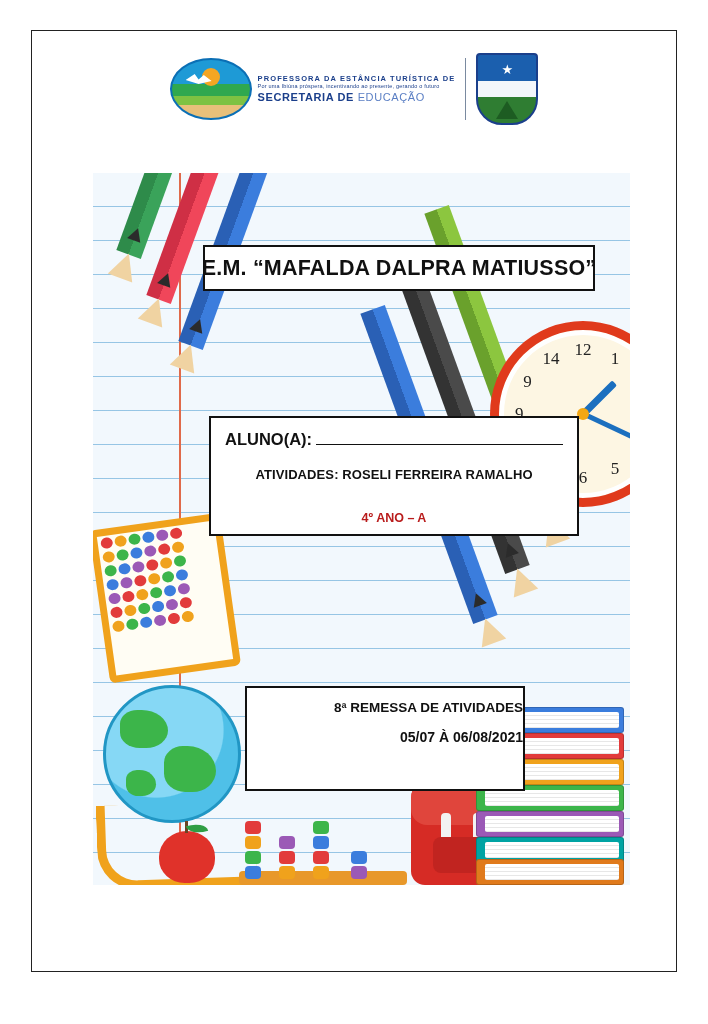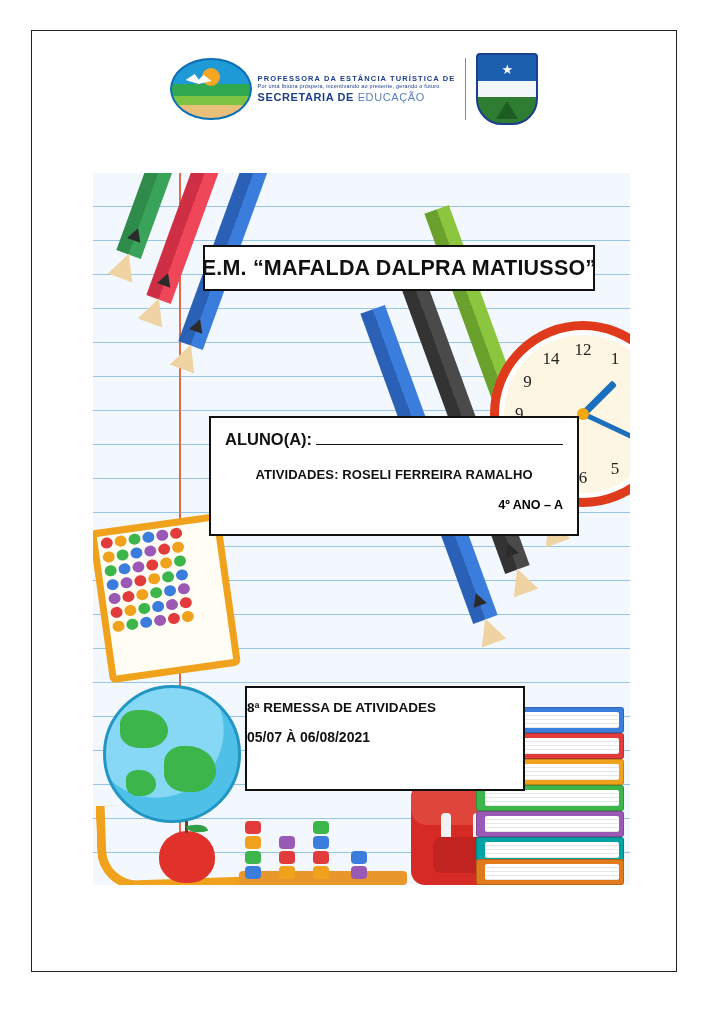--- a/index.html
+++ b/index.html
@@ -465,35 +465,35 @@
   }
   .teacher {
     text-align: center;
     font-size: 13px;
     font-weight: bold;
     color: #111;
     margin-top: 18px;
     letter-spacing: .1px;
   }
   .grade {
-    text-align: right;
+    text-align: center;
     font-size: 12.5px;
     font-weight: bold;
-    color: #000000;
-    margin-top: 16px;
+    color: #b91c1c;
+    margin-top: 29px;
   }
   .remessa-box {
     left: 152px;
     top: 513px;
     width: 280px;
     height: 105px;
     padding-top: 12px;
   }
   .remessa-line {
-    text-align: left;
+    text-align: right;
     font-size: 13.5px;
     font-weight: bold;
     color: #111;
     margin-bottom: 14px;
   }
   .remessa-line.date { font-size: 14px; }
   .remessa-line.devolucao { color: #e00000; margin-bottom: 0; }
 </style>
 </head>
 <body>

